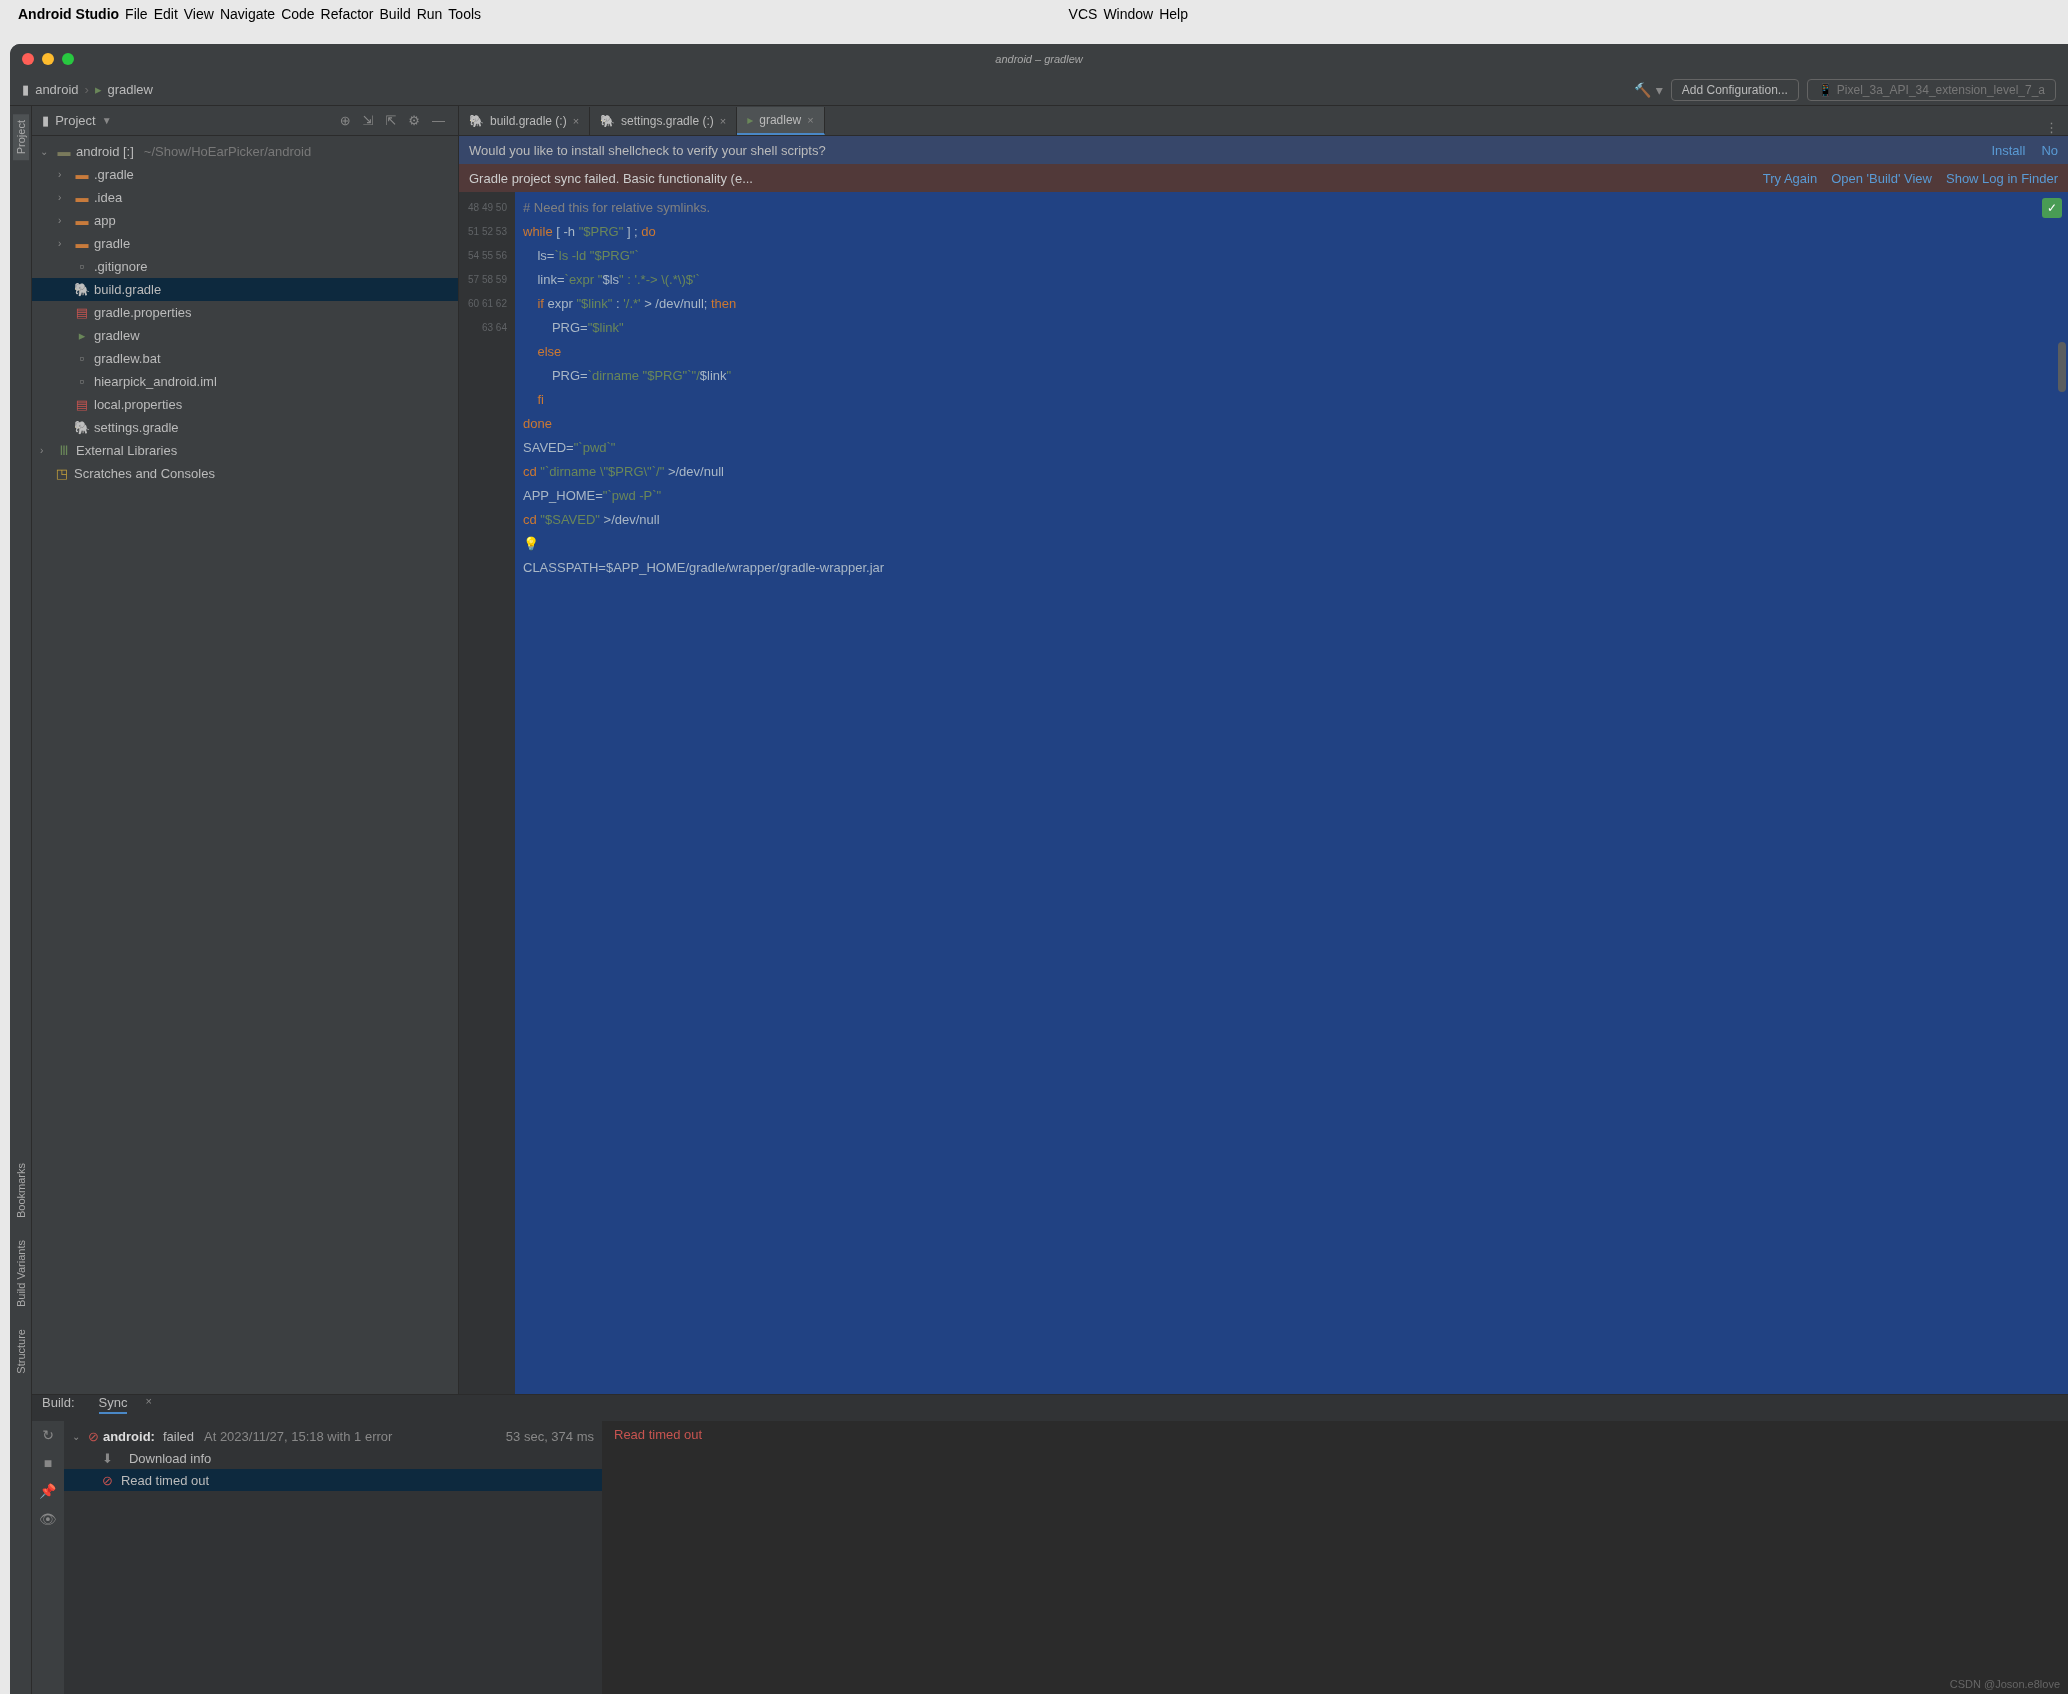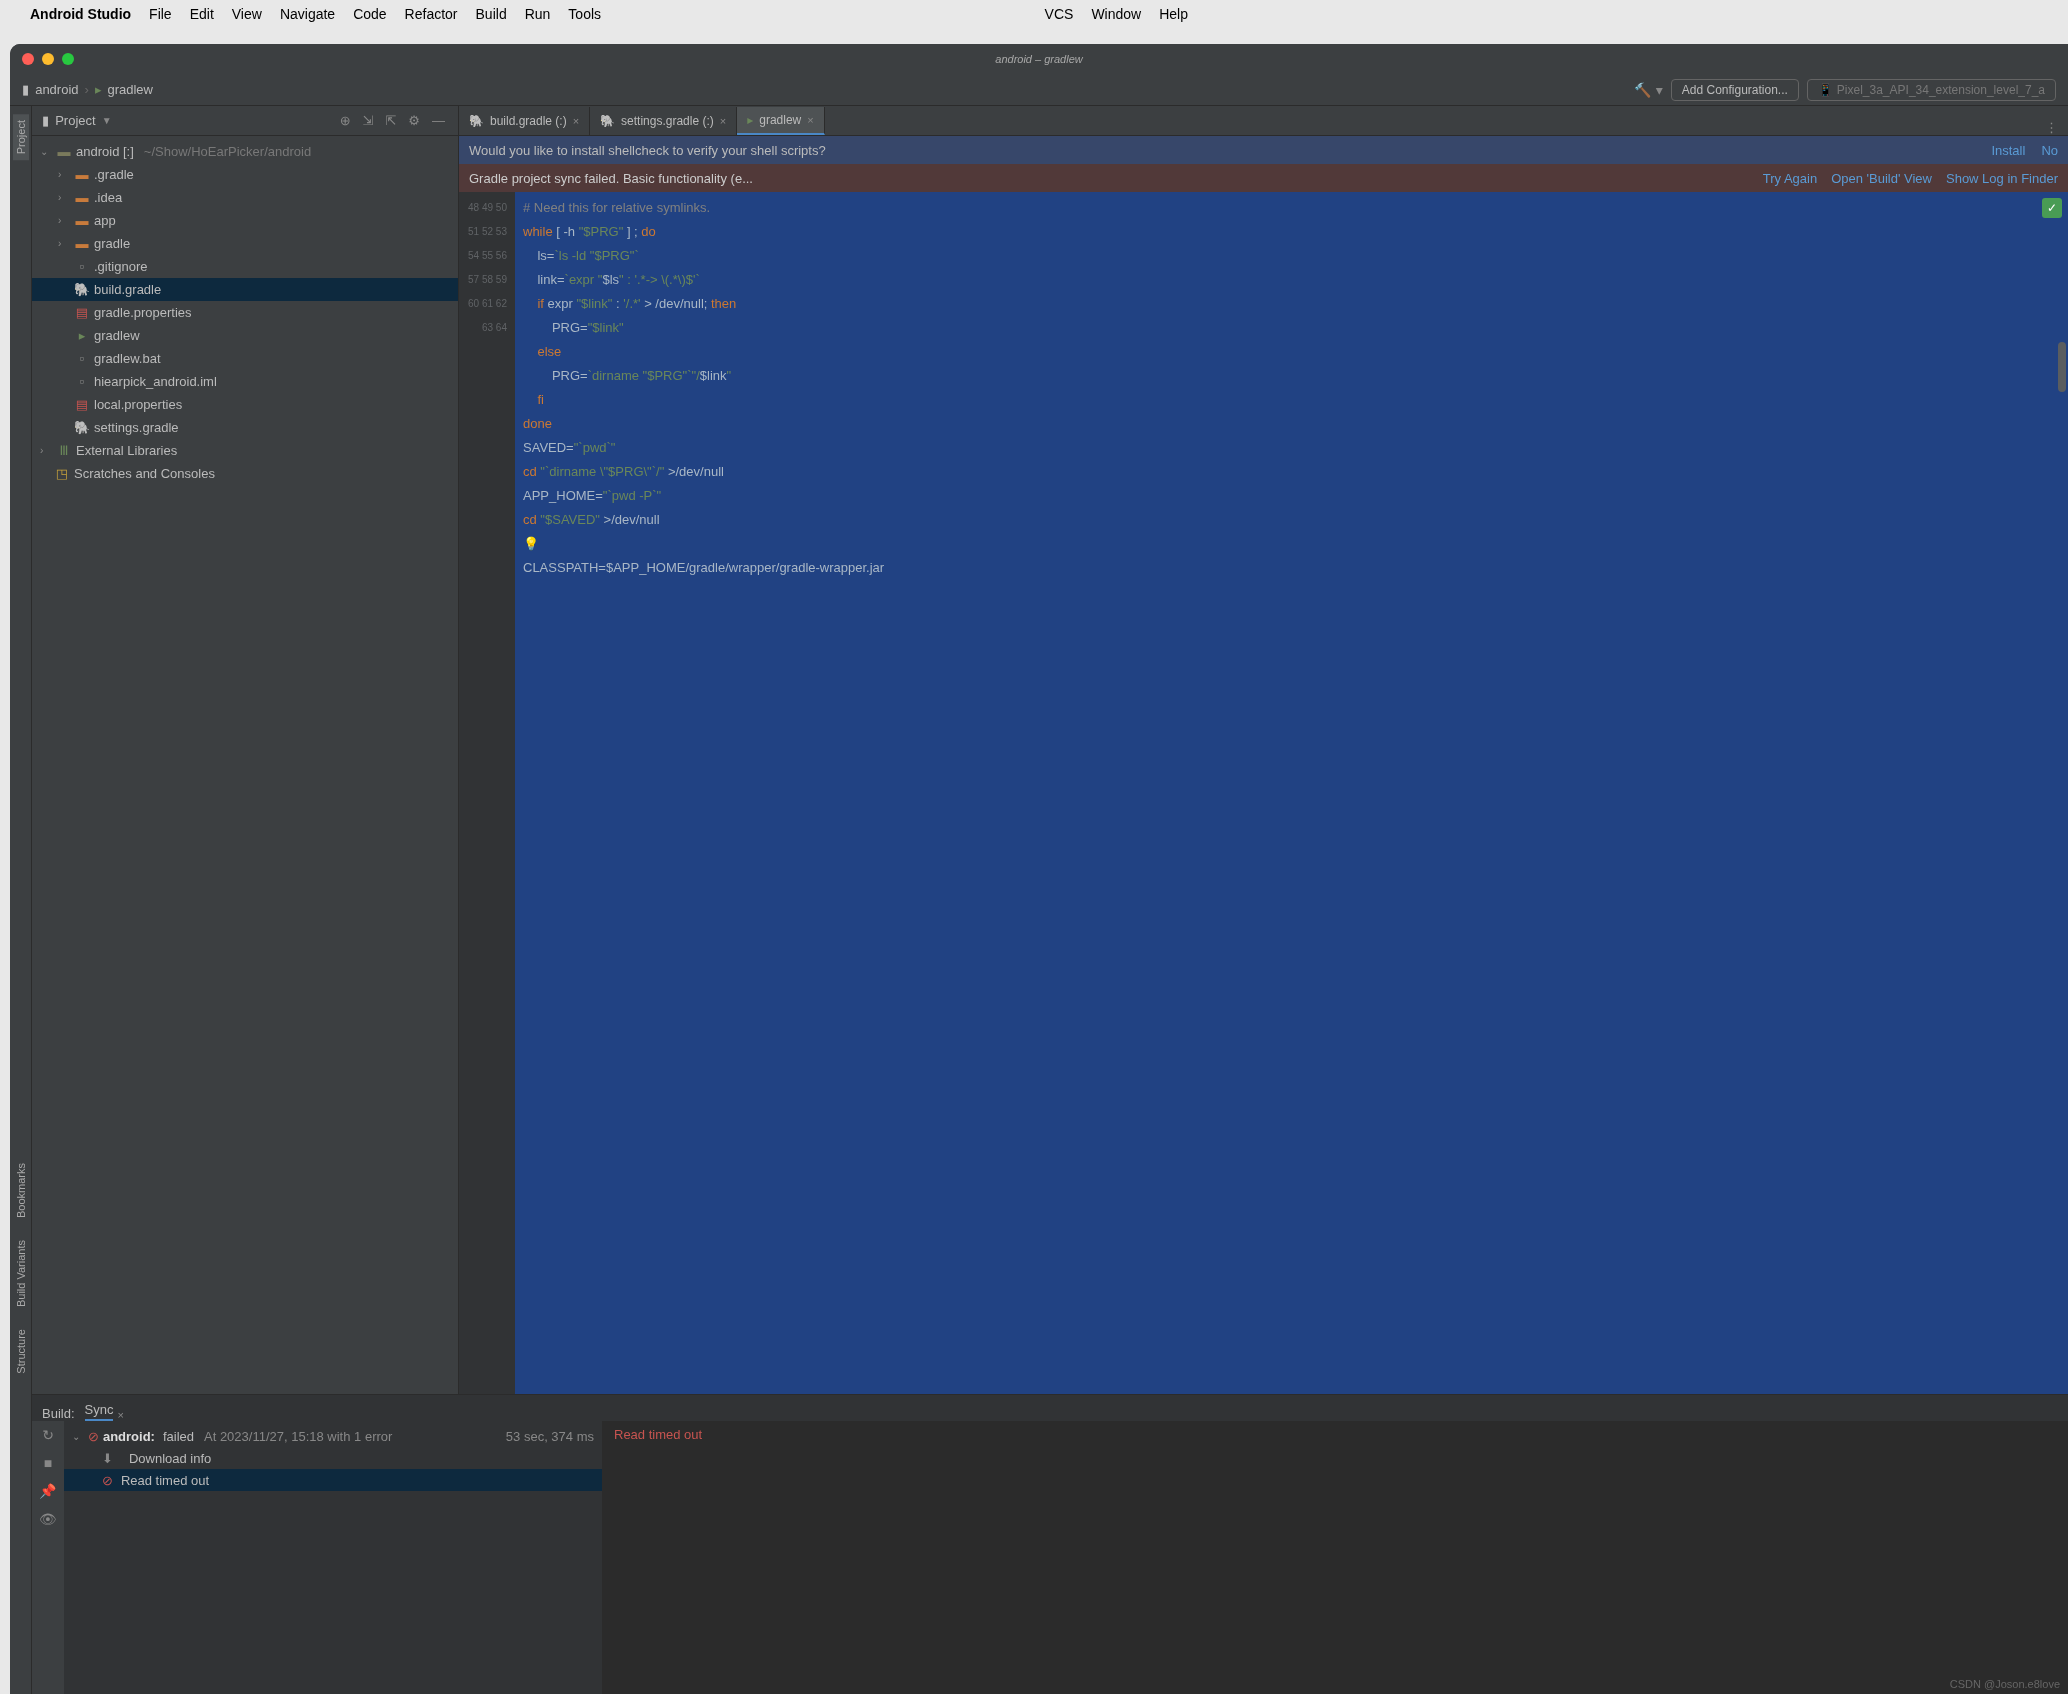--- a/index.html
+++ b/index.html
@@ -1,17 +1,17 @@
 <!DOCTYPE html>
 <html><head>
 <meta charset="utf-8">
 <style>
 *{margin:0;padding:0;box-sizing:border-box;font-family:-apple-system,BlinkMacSystemFont,"Segoe UI",sans-serif;}
 body{background:#e8e8e8;width:1200px;height:983px;overflow:hidden;font-size:13px;}
-.menubar{height:28px;background:#e8e8e8;display:flex;align-items:center;padding:4px 12px;gap:18px;color:#000;}
+.menubar{height:28px;background:#e8e8e8;display:flex;align-items:center;padding:4px 12px;gap:6px;color:#000;}
 .menubar .apple{font-size:16px;}
 .menubar .appname{font-weight:700;font-size:14px;}
 .menubar .menu-item{font-size:14px;cursor:default;}
 .menubar .spacer{flex:1;}
 .window{position:absolute;top:44px;left:10px;right:0;bottom:0;background:#3c3f41;border-radius:10px 0 0 0;overflow:hidden;display:flex;flex-direction:column;}
 .titlebar{height:30px;background:#3c3f41;display:flex;align-items:center;padding:0 12px;position:relative;}
 .traffic{display:flex;gap:8px;}
 .tl{width:12px;height:12px;border-radius:50%;}
 .tl.r{background:#ff5f57;}.tl.y{background:#febc2e;}.tl.g{background:#28c840;}
 .wtitle{position:absolute;left:50%;transform:translateX(-50%);color:#a8a8a8;font-size:11px;font-style:italic;}
@@ -57,21 +57,21 @@
 .banner2 a{color:#5a9bd5;margin-left:14px;cursor:default;}
 .code{flex:1;display:flex;overflow:hidden;position:relative;background:#2b2b2b;font-family:Menlo,Consolas,monospace;}
 .gutter{width:56px;background:#313335;color:#606366;text-align:right;padding:4px 8px 4px 0;font-size:10px;line-height:24px;}
 .codebody{flex:1;background:#214283;padding:4px 8px;font-size:13px;line-height:24px;color:#a9b7c6;white-space:pre;overflow:hidden;}
 .kw{color:#cc7832;}
 .str{color:#6a8759;}
 .cmt{color:#808080;}
 .check{position:absolute;top:6px;right:6px;width:20px;height:20px;background:#499c54;border-radius:3px;display:flex;align-items:center;justify-content:center;color:#fff;font-size:12px;}
 .bulb{display:inline-block;font-size:13px;}
 .bottom{height:300px;background:#313335;border-top:1px solid #2b2b2b;display:flex;flex-direction:column;}
-.btabs{height:26px;display:flex;align-items:flex-end;padding:0 10px;gap:10px;color:#bbb;font-size:13px;}
+.btabs{height:26px;display:flex;align-items:flex-start;padding:0 10px;gap:24px;color:#bbb;font-size:13px;}
 .btabs .bt{cursor:default;}
 .btabs .bt.active{border-bottom:2px solid #4a88c7;padding-bottom:2px;}
 .btabs .bx{color:#888;font-size:11px;margin-left:-6px;}
 .bcontent{flex:1;display:flex;}
 .bleft{width:32px;background:#3c3f41;display:flex;flex-direction:column;align-items:center;padding-top:6px;gap:12px;color:#888;}
 .bleft .bi{font-size:14px;cursor:default;}
 .btree{width:538px;background:#313335;color:#bbb;font-size:13px;padding:4px 0;}
 .brow{display:flex;align-items:center;height:22px;padding-left:8px;gap:4px;white-space:nowrap;}
 .brow.sel{background:#0d293e;}
 .brow .rchev{width:12px;color:#888;font-size:10px;}

